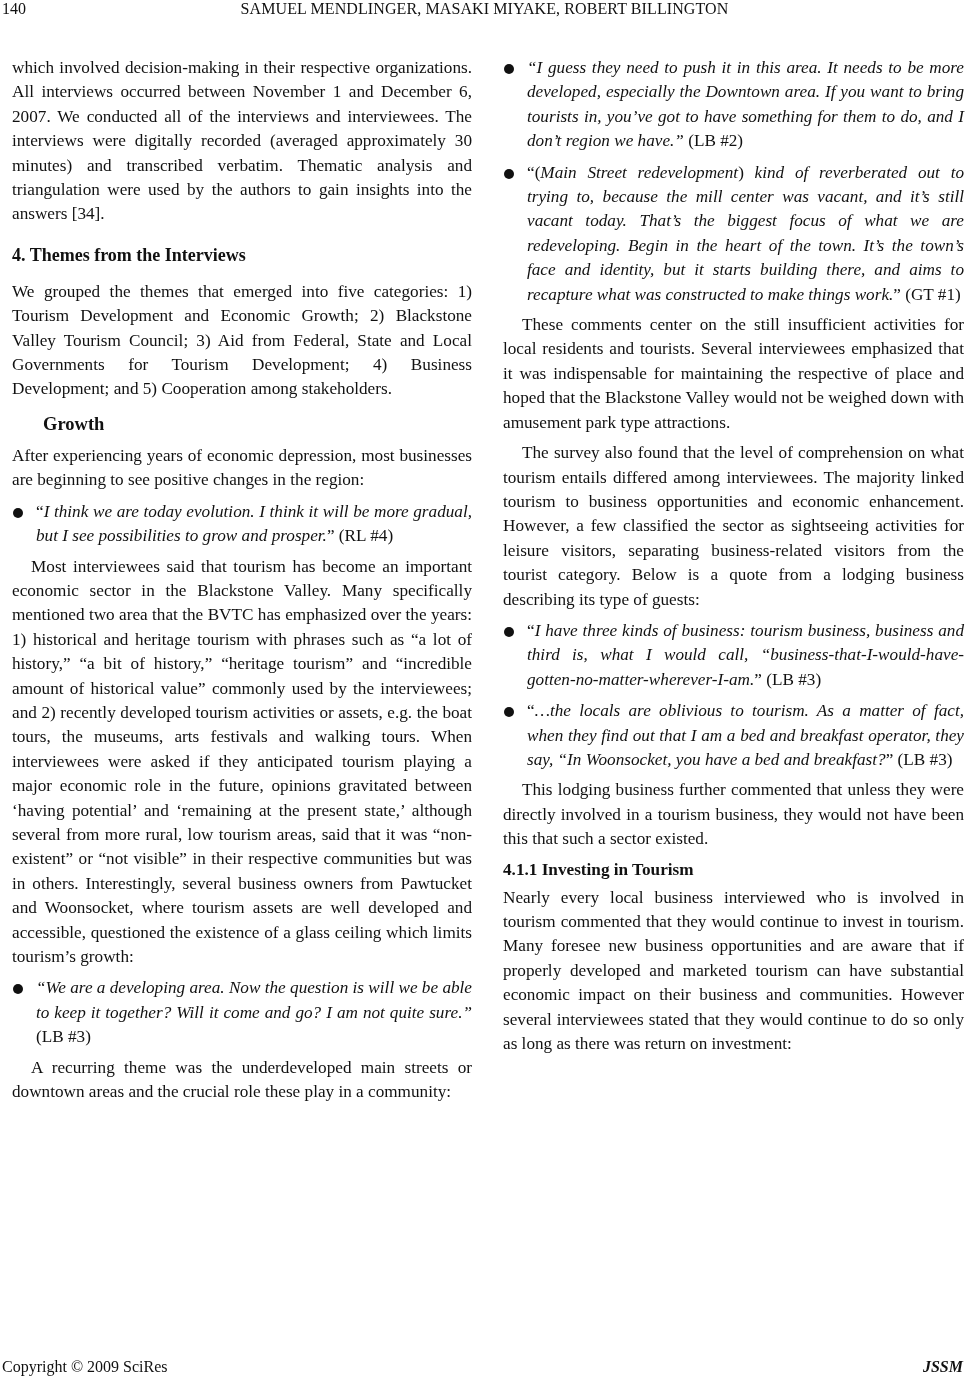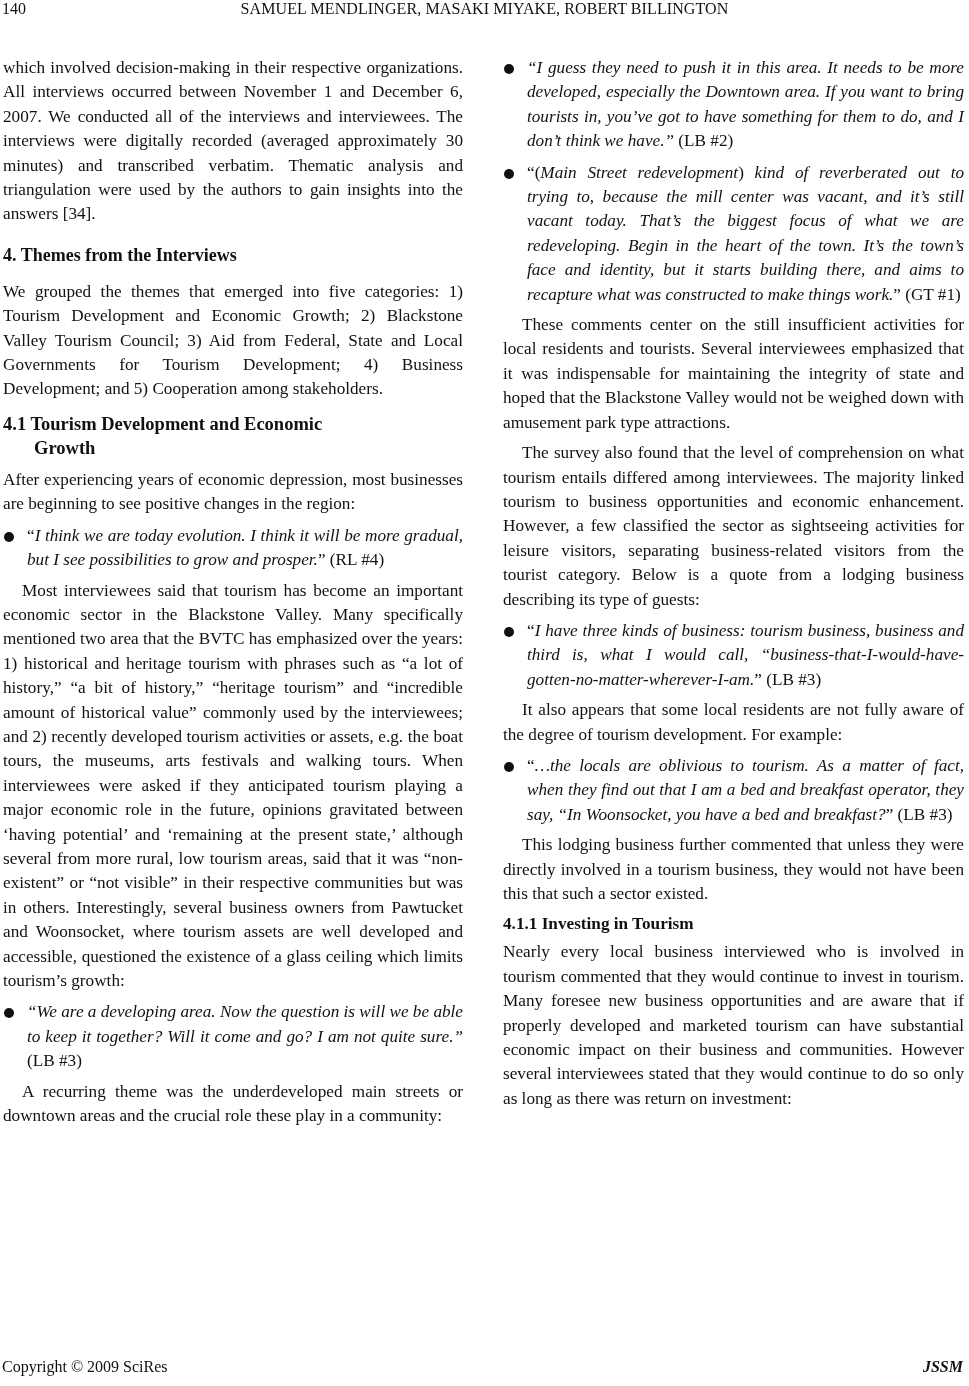--- a/index.html
+++ b/index.html
@@ -38,21 +38,21 @@
       letter-spacing: 0.1px;
     }
     .col {
       position: absolute;
       top: 56px;
       width: 460px;
       font-size: 17.2px;
       line-height: 24.4px;
       text-align: justify;
     }
-    .col-left { left: 3px; }
+    .col-left { left: 12px; }
     .col-right { left: 503px; width: 461px; }
     p { margin: 0; }
     .indent { text-indent: 19px; }
     .gap { margin-top: 6px; }
     h2 {
       font-size: 18px;
       font-weight: bold;
       margin: 15px 0 12px 0;
       line-height: 26px;
     }
@@ -109,52 +109,50 @@
 <div class="running-head">
   <span class="page-num">140</span>
   <span class="authors">SAMUEL MENDLINGER, MASAKI MIYAKE, ROBERT BILLINGTON</span>
 </div>
 
 <div class="col col-left">
   <p>which involved decision-making in their respective organizations. All interviews occurred between November 1 and December 6, 2007. We conducted all of the interviews and interviewees. The interviews were digitally recorded (averaged approximately 30 minutes) and transcribed verbatim. Thematic analysis and triangulation were used by the authors to gain insights into the answers [34].</p>
   <h2>4. Themes from the Interviews</h2>
   <p>We grouped the themes that emerged into five categories: 1) Tourism Development and Economic Growth; 2) Blackstone Valley Tourism Council; 3) Aid from Federal, State and Local Governments for Tourism Development; 4) Business Development; and 5) Cooperation among stakeholders.</p>
   <h3>
-    <span>4.1 Tourism Development and Economic</span>
     <span class="cont">Growth</span>
   </h3>
   <p>After experiencing years of economic depression, most businesses are beginning to see positive changes in the region:</p>
   <div class="bullet">
     <span class="dot"></span>
     <span>“</span><em>I think we are today evolution. I think it will be more gradual, but I see possibilities to grow and prosper.</em><span>” (RL #4)</span>
   </div>
   <p class="indent">Most interviewees said that tourism has become an important economic sector in the Blackstone Valley. Many specifically mentioned two area that the BVTC has emphasized over the years: 1) historical and heritage tourism with phrases such as “a lot of history,” “a bit of history,” “heritage tourism” and “incredible amount of historical value” commonly used by the interviewees; and 2) recently developed tourism activities or assets, e.g. the boat tours, the museums, arts festivals and walking tours. When interviewees were asked if they anticipated tourism playing a major economic role in the future, opinions gravitated between ‘having potential’ and ‘remaining at the present state,’ although several from more rural, low tourism areas, said that it was “non-existent” or “not visible” in their respective communities but was in others. Interestingly, several business owners from Pawtucket and Woonsocket, where tourism assets are well developed and accessible, questioned the existence of a glass ceiling which limits tourism’s growth:</p>
   <div class="bullet">
     <span class="dot"></span>
     <em>“We are a developing area. Now the question is will we be able to keep it together? Will it come and go? I am not quite sure.”</em><span> (LB #3)</span>
   </div>
   <p class="indent">A recurring theme was the underdeveloped main streets or downtown areas and the crucial role these play in a community:</p>
 </div>
 
 <div class="col col-right">
   <div class="bullet" style="margin-top:0">
     <span class="dot"></span>
-    <em>“I guess they need to push it in this area. It needs to be more developed, especially the Downtown area. If you want to bring tourists in, you’ve got to have something for them to do, and I don’t think we have.”</em><span> (LB #2)</span>
+    <em>“I guess they need to push it in this area. It needs to be more developed, especially the Downtown area. If you want to bring tourists in, you’ve got to have something for them to do, and I don’t region we have.”</em><span> (LB #2)</span>
   </div>
   <div class="bullet">
     <span class="dot"></span>
     <span>“(</span><em>Main Street redevelopment</em><span>) </span><em>kind of reverberated out to trying to, because the mill center was vacant, and it’s still vacant today. That’s the biggest focus of what we are redeveloping. Begin in the heart of the town. It’s the town’s face and identity, but it starts building there, and aims to recapture what was constructed to make things work.</em><span>” (GT #1)</span>
   </div>
-  <p class="indent">These comments center on the still insufficient activities for local residents and tourists. Several interviewees emphasized that it was indispensable for maintaining the integrity of state and hoped that the Blackstone Valley would not be weighed down with amusement park type attractions.</p>
+  <p class="indent">These comments center on the still insufficient activities for local residents and tourists. Several interviewees emphasized that it was indispensable for maintaining the respective of place and hoped that the Blackstone Valley would not be weighed down with amusement park type attractions.</p>
   <p class="indent gap">The survey also found that the level of comprehension on what tourism entails differed among interviewees. The majority linked tourism to business opportunities and economic enhancement. However, a few classified the sector as sightseeing activities for leisure visitors, separating business-related visitors from the tourist category. Below is a quote from a lodging business describing its type of guests:</p>
   <div class="bullet">
     <span class="dot"></span>
     <span>“</span><em>I have three kinds of business: tourism business, business and third is, what I would call, “business-that-I-would-have-gotten-no-matter-wherever-I-am.</em><span>” (LB #3)</span>
   </div>
-  <p class="indent">It also appears that some local residents are not fully aware of the degree of tourism development. For example:</p>
   <div class="bullet">
     <span class="dot"></span>
     <span>“</span><em>…the locals are oblivious to tourism. As a matter of fact, when they find out that I am a bed and breakfast operator, they say, “In Woonsocket, you have a bed and breakfast?</em><span>” (LB #3)</span>
   </div>
   <p class="indent">This lodging business further commented that unless they were directly involved in a tourism business, they would not have been this that such a sector existed.</p>
   <h4>4.1.1 Investing in Tourism</h4>
   <p>Nearly every local business interviewed who is involved in tourism commented that they would continue to invest in tourism. Many foresee new business opportunities and are aware that if properly developed and marketed tourism can have substantial economic impact on their business and communities. However several interviewees stated that they would continue to do so only as long as there was return on investment:</p>
 </div>
 
 <div class="footer">

